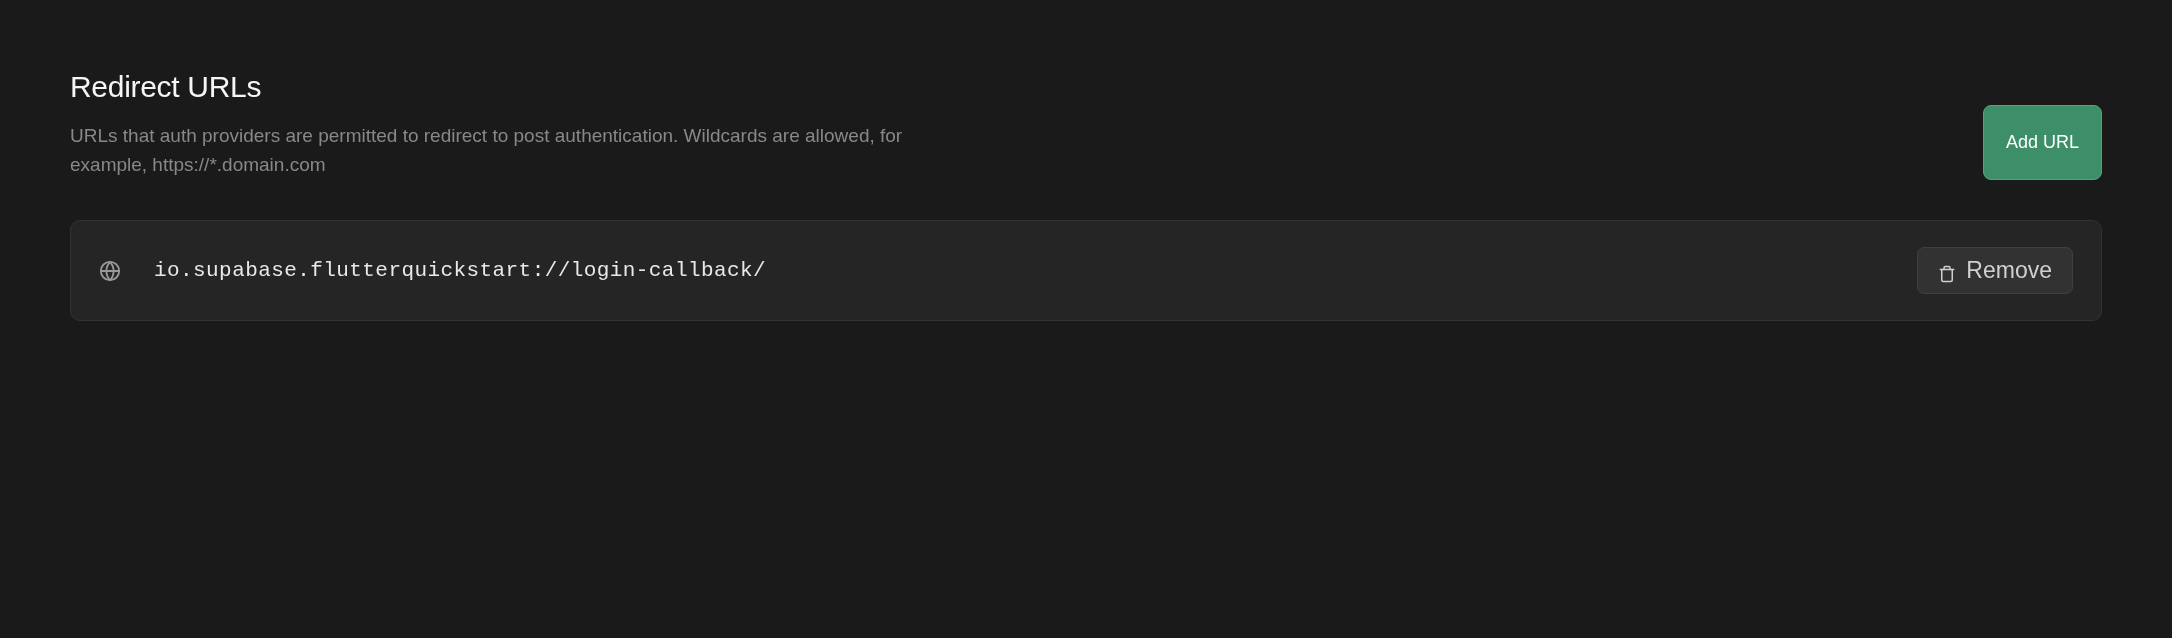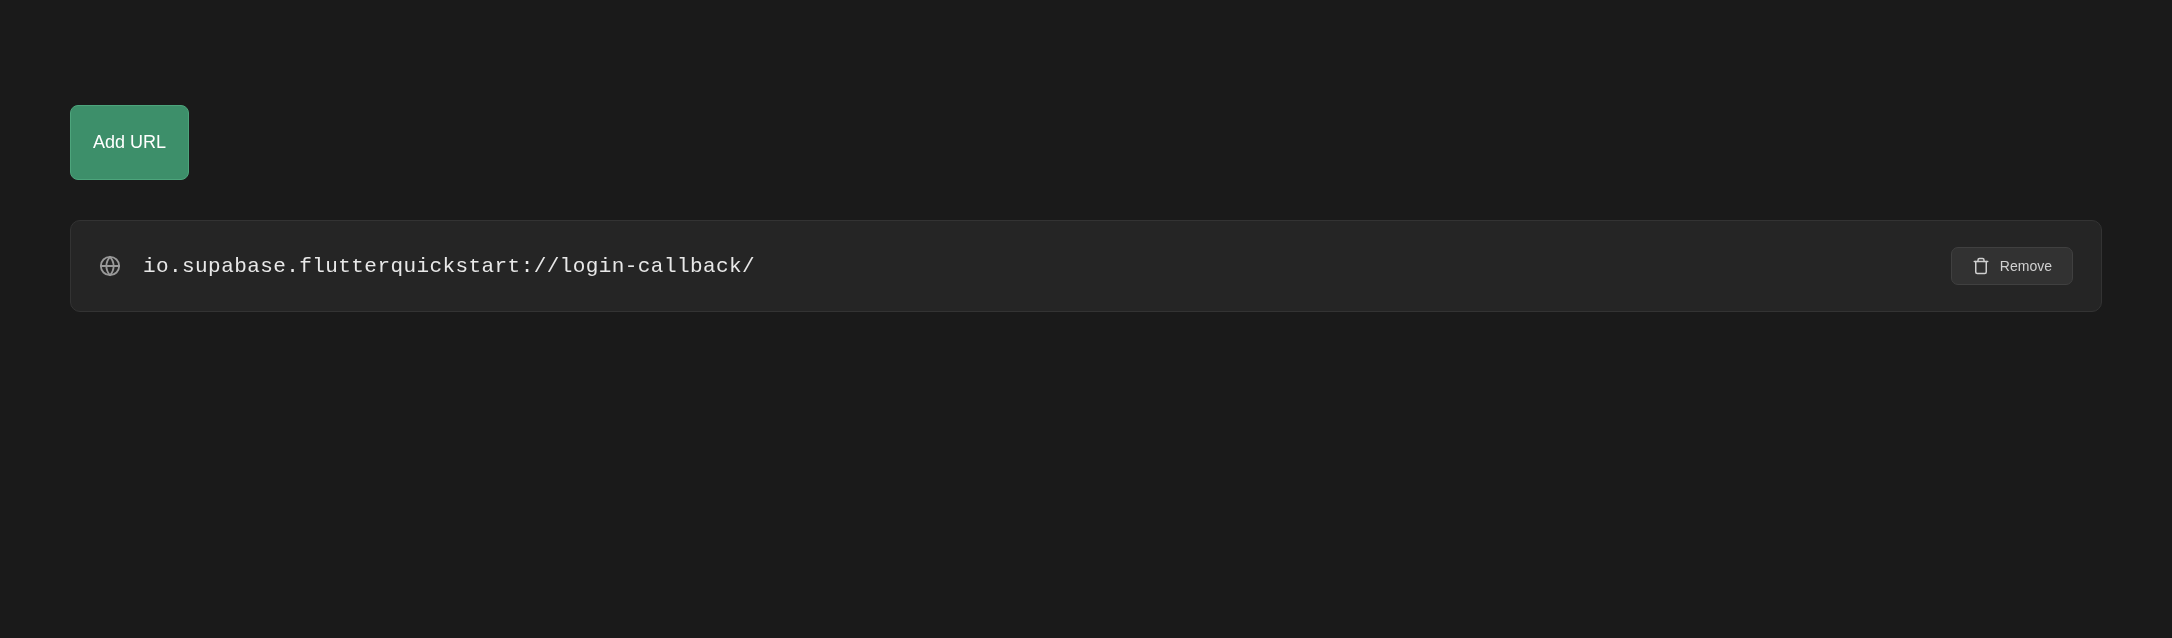--- a/index.html
+++ b/index.html
@@ -49,58 +49,62 @@
       white-space: nowrap;
       margin-top: 35px;
     }
     .url-card {
       background-color: #252525;
       border: 1px solid #333333;
       border-radius: 10px;
       padding: 26px 28px;
       display: flex;
       align-items: center;
-      gap: 22px;
+      gap: 33px;
     }
     .globe-icon {
       flex-shrink: 0;
       width: 22px;
       height: 22px;
       color: #999999;
     }
     .url-text {
       flex: 1;
       font-family: 'SFMono-Regular', Consolas, 'Liberation Mono', Menlo, monospace;
       font-size: 21px;
       color: #e8e8e8;
       letter-spacing: 0.02em;
     }
     .remove-btn {
       background-color: #323232;
       border: 1px solid #404040;
       color: #d0d0d0;
-      font-size: 14px;
+      font-size: 23px;
       font-weight: 400;
       padding: 9px 20px;
       border-radius: 7px;
       cursor: pointer;
       display: flex;
       align-items: center;
       gap: 10px;
     }
     .trash-icon {
       width: 18px;
       height: 18px;
       flex-shrink: 0;
     }
   </style>
 </head>
 <body>
 
 <div class="header-row">
+  <div class="header-text">
+    <h2 class="section-title">Redirect URLs</h2>
+    <p class="section-description">URLs that auth providers are permitted to redirect to post authentication. Wildcards are allowed, for example, https://*.domain.com</p>
+  </div>
   <button class="add-url-btn">Add URL</button>
 </div>
 
 <div class="url-card">
   <span class="globe-icon">
     <svg viewBox="0 0 24 24" fill="none" stroke="currentColor" stroke-width="2" stroke-linecap="round" stroke-linejoin="round">
       <circle cx="12" cy="12" r="10"></circle>
       <line x1="2" y1="12" x2="22" y2="12"></line>
       <path d="M12 2a15.3 15.3 0 0 1 4 10 15.3 15.3 0 0 1-4 10 15.3 15.3 0 0 1-4-10 15.3 15.3 0 0 1 4-10z"></path>
     </svg>

